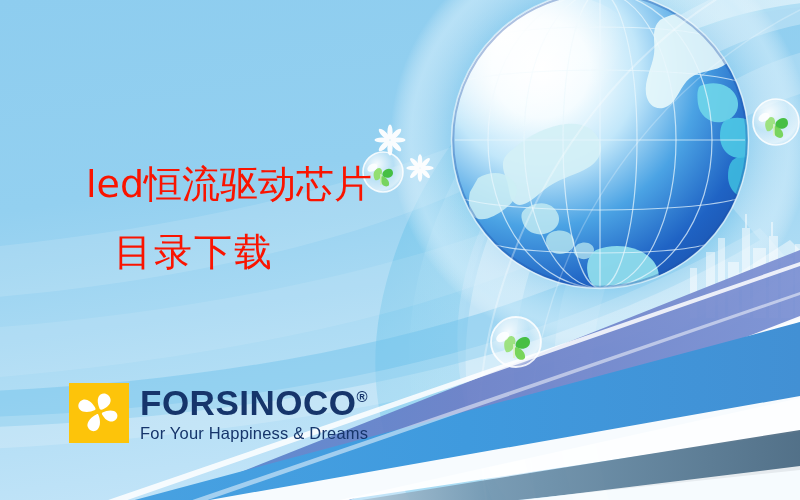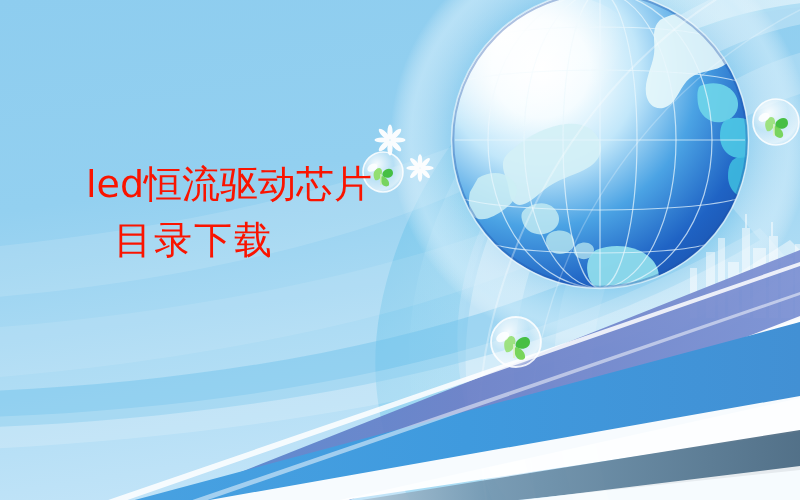--- a/index.html
+++ b/index.html
@@ -38,21 +38,21 @@
     white-space: nowrap;
   }
   .headline-line {
     color: #fa1400;
     font-size: 38px;
     font-family: "DejaVu Sans", "Liberation Sans", sans-serif;
     font-weight: 400;
     letter-spacing: 0px;
     display: block;
   }
-  .headline-line-1 { margin-bottom: 18px; }
+  .headline-line-1 { margin-bottom: 30px; }
   .headline-line-2 { margin-left: 28px; letter-spacing: 2px; }
 
   
   #logo {
     position: absolute;
     left: 69px;
     top: 383px;
     z-index: 45;
     display: flex;
     align-items: flex-start;
@@ -352,14 +352,33 @@
         <ellipse cx="-8" cy="-10" rx="6" ry="4" fill="#ffffff" opacity="0.85" transform="rotate(-30)"></ellipse>
       </g>
     </g>
   </svg>
 
   <div id="headline">
     <span class="headline-line headline-line-1">led恒流驱动芯片</span>
     <span class="headline-line headline-line-2">目录下载</span>
   </div>
 
+  <div id="logo">
+    <div id="logo-mark">
+      <svg viewBox="0 0 60 60" width="60" height="60" xmlns="http://www.w3.org/2000/svg">
+        <rect x="0" y="0" width="60" height="60" fill="#fdc40a"></rect>
+        <g fill="#ffffff">
+          <path d="M30.5,25.5 C28.5,20.5 27.5,14.5 31.5,11.5 C35.5,8.8 40.5,11.5 41.5,16 C42.3,19.8 39.5,23.5 34.5,26 C33,26.7 31.3,27.2 30.5,25.5 Z"></path>
+          <path d="M33.5,29.5 C38.5,27 45,26.5 47.5,30 C49.8,33.3 47.5,37.8 43.5,38.5 C39.8,39.2 36,36.5 33.6,32.3 C32.9,31 32.4,30 33.5,29.5 Z"></path>
+          <path d="M29,31 C31.5,36 32,43 28.5,46.5 C25.2,49.8 20,48 18.7,43.8 C17.5,39.9 20.5,35.5 25.5,32.4 C27,31.5 28.3,30.7 29,31 Z"></path>
+          <path d="M26,27 C21,29.5 14,30 10.8,26.5 C7.8,23.2 9.8,18 14,16.8 C18,15.7 22.5,18.8 25.6,23.8 C26.5,25.2 27,26.5 26,27 Z"></path>
+        </g>
+      </svg>
+    </div>
+    <div id="logo-text">
+      <div id="wordmark">
+        <span>FORSINOCO</span><span id="wordmark-reg">®</span>
+      </div>
+      <div id="tagline">For Your Happiness &amp; Dreams</div>
+    </div>
+  </div>
 
 </div>
 
 </body></html>

